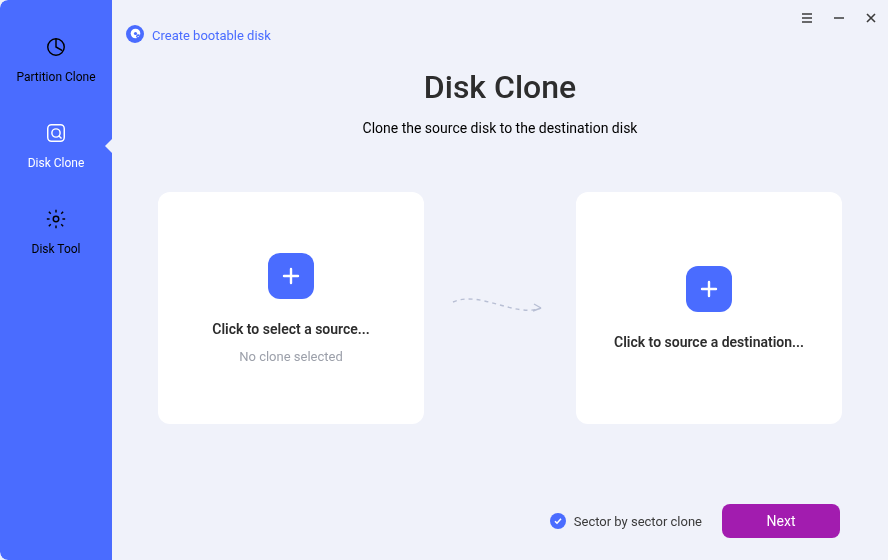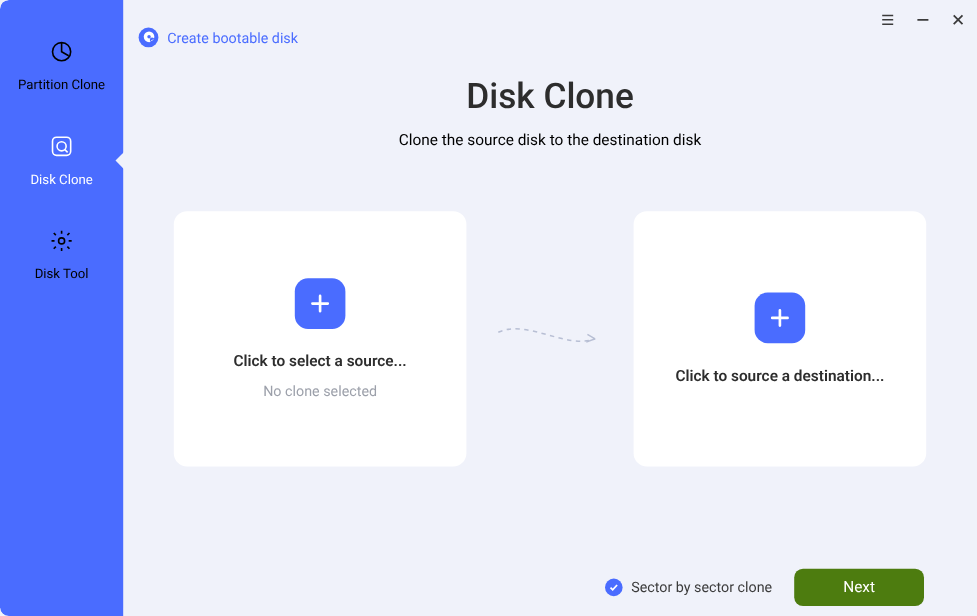--- a/index.html
+++ b/index.html
@@ -26,25 +26,25 @@
   .title { font-size: 32px; font-weight: 500; color: #2d2d2d; margin-bottom: 14px; }
   .subtitle { font-size: 14px; color: #000000; margin-bottom: 56px; }
   .cards { display: flex; align-items: center; justify-content: center; gap: 6px; width: 100%; }
   .card { width: 266px; height: 232px; background: #fff; border-radius: 12px; display: flex; flex-direction: column; align-items: center; justify-content: center; gap: 12px; cursor: pointer; position: relative; }
   .plus-badge { width: 46px; height: 46px; border-radius: 12px; background: #4a6cff; display: flex; align-items: center; justify-content: center; margin-bottom: 10px; }
   .plus-badge svg { width: 20px; height: 20px; }
   .card-title { font-size: 14px; font-weight: 600; color: #2d2d2d; }
   .card-sub { font-size: 13px; color: #9ca0aa; }
   .arrow-between { flex: 0 0 140px; display: flex; align-items: center; justify-content: center; }
   .arrow-between svg { width: 110px; height: 40px; }
-  .footer { display: flex; align-items: center; justify-content: flex-end; gap: 20px; padding: 14px 48px 9px; }
+  .footer { display: flex; align-items: center; justify-content: flex-end; gap: 20px; padding: 14px 48px 22px; }
   .sector-check { display: flex; align-items: center; gap: 8px; font-size: 13px; color: #3b3b3b; cursor: pointer; }
   .check-circle { width: 16px; height: 16px; border-radius: 50%; background: #4a6cff; display: flex; align-items: center; justify-content: center; }
   .check-circle svg { width: 10px; height: 10px; }
-  .next-btn { width: 118px; height: 34px; border-radius: 8px; background: #4d7c0f; color: #fff; font-size: 14px; display: flex; align-items: center; justify-content: center; cursor: pointer; }
+  .next-btn { width: 118px; height: 34px; border-radius: 8px; background: #a21caf; color: #fff; font-size: 14px; display: flex; align-items: center; justify-content: center; cursor: pointer; }
 </style>
 </head>
 <body>
 
 <div class="app">
   <aside class="sidebar">
 
     <div class="nav-item">
       <span>
         <svg viewBox="0 0 24 24" fill="none" stroke="currentColor" stroke-width="1.6">

